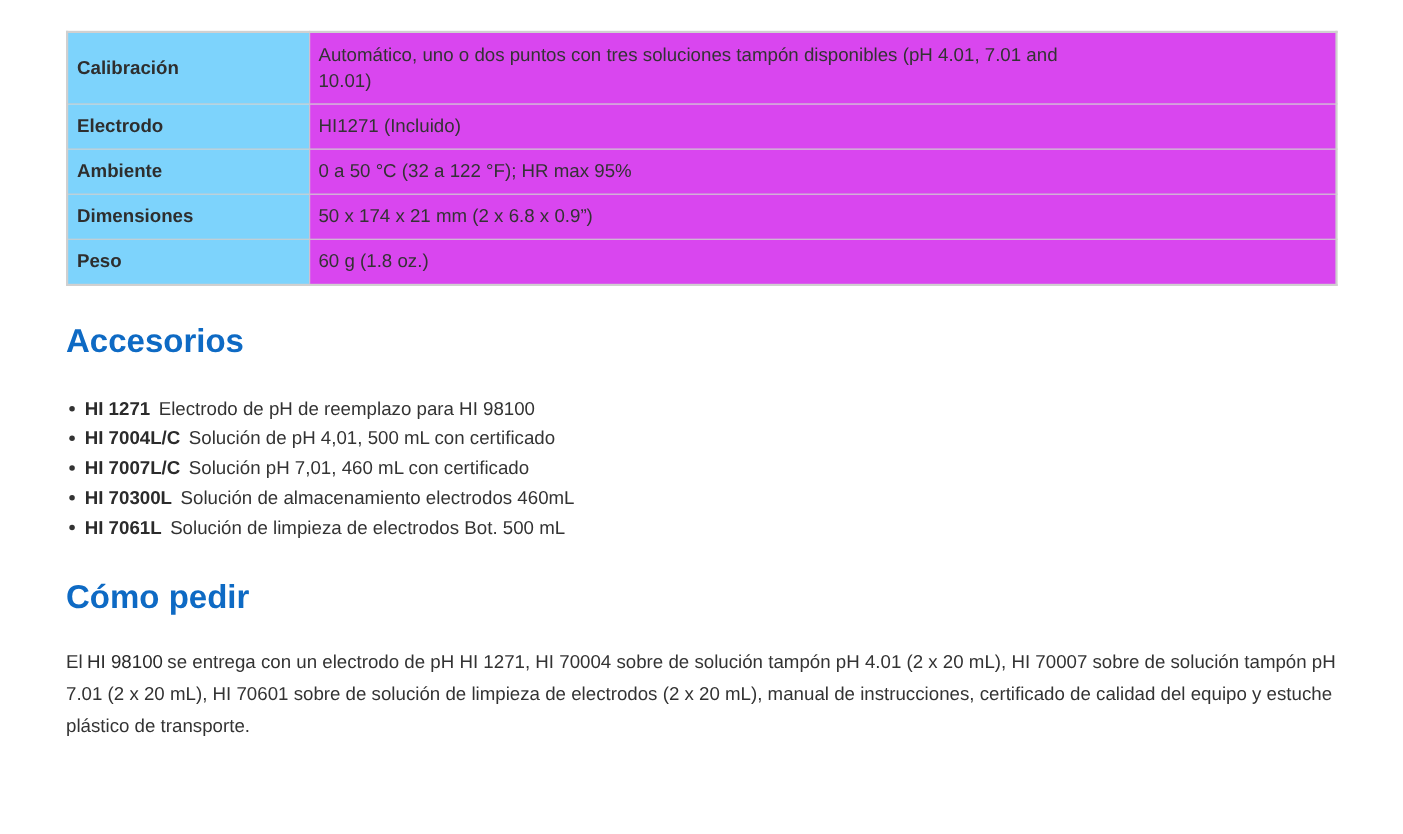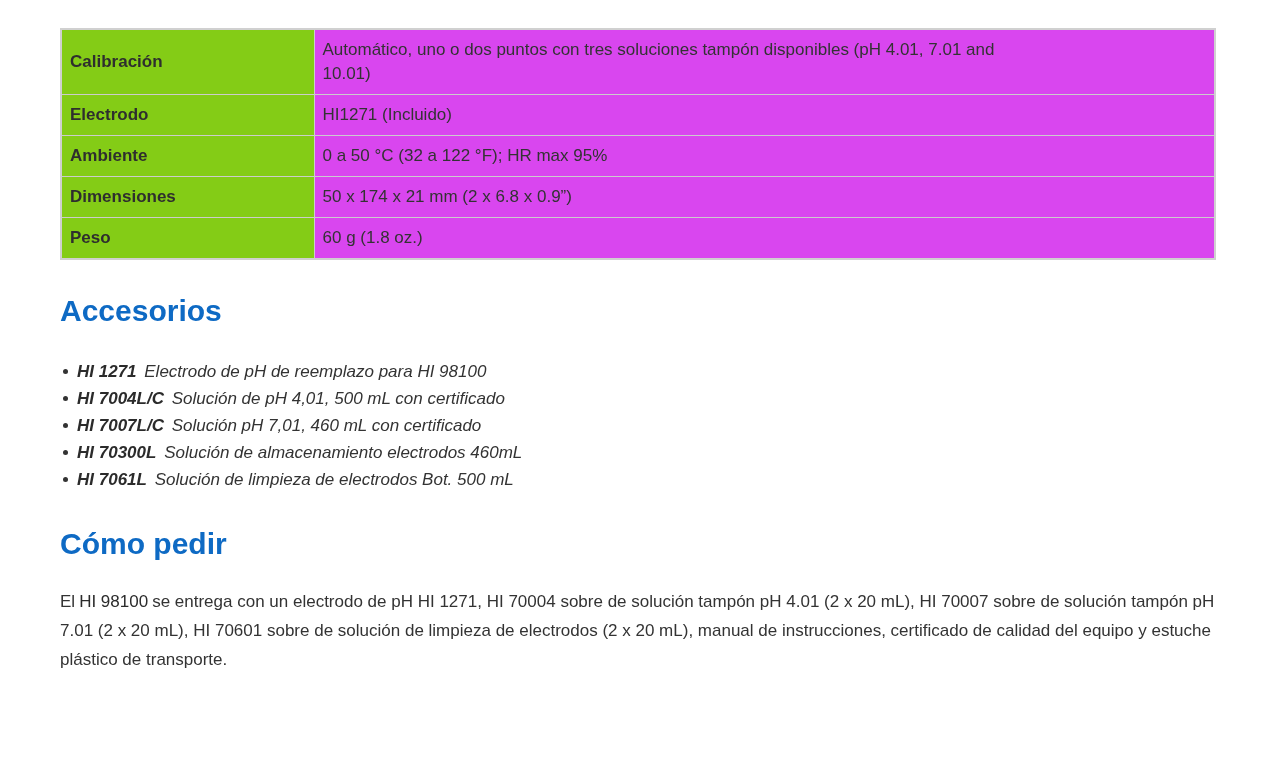--- a/index.html
+++ b/index.html
@@ -26,23 +26,23 @@
   table.spec-table th,
   table.spec-table td {
     border: 1px solid #cccccc;
     font-size: 17px;
     line-height: 24px;
     padding: 8px 10px 8px 8px;
     text-align: left;
     vertical-align: middle;
   }
   table.spec-table th {
-    background: #84cc16;
+    background: #7dd3fc;
     font-weight: bold;
-    width: 253px;
+    width: 220px;
     color: #2e2e2e;
   }
   table.spec-table td {
     background: #d946ef;
     white-space: pre-line; 
   }
 
   
   h2.section-heading {
     margin: 34px 0 0 0;
@@ -50,21 +50,20 @@
     line-height: 34px;
     font-weight: bold;
     color: #0e6ac4;
   }
 
   
   ul.accessory-list {
     list-style: none;
     margin: 30px 0 0 0;
     padding: 0;
-    font-style: italic;
   }
   ul.accessory-list li {
     position: relative;
     padding-left: 17px;
     font-size: 17px;
     line-height: 27px;
     color: #333333;
   }
   ul.accessory-list li::before {
     content: "";

